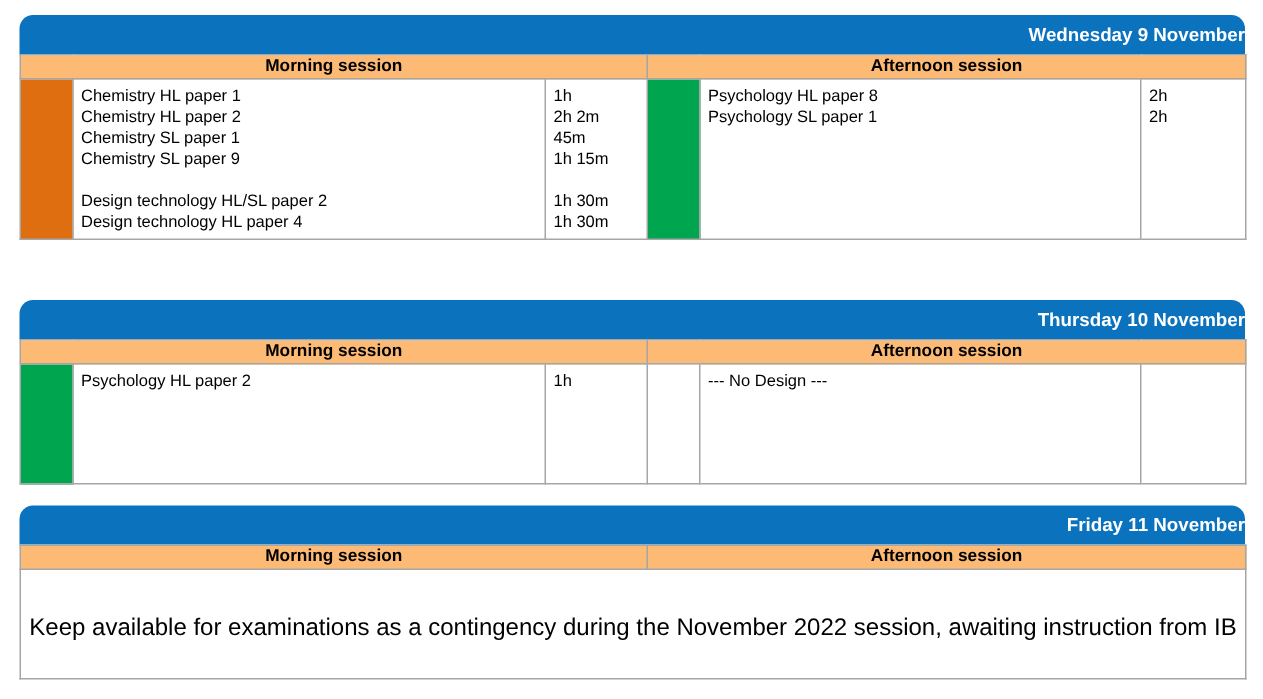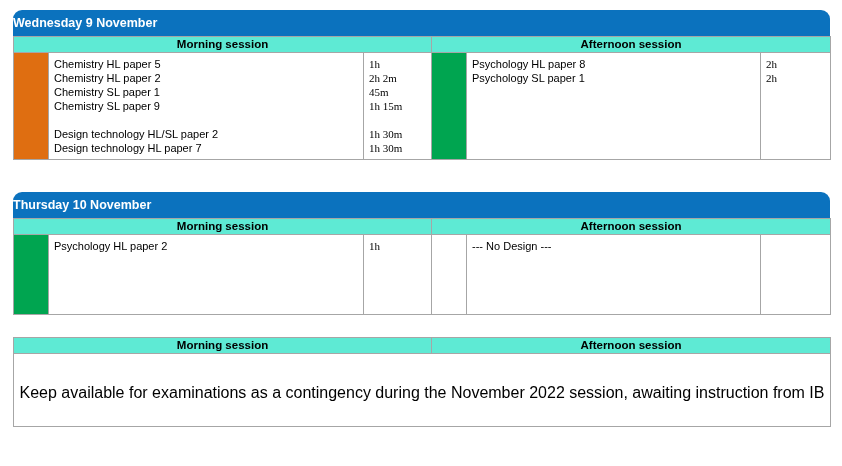--- a/index.html
+++ b/index.html
@@ -24,21 +24,21 @@
   .day-block {
     position: absolute;
     left: 13px;
     width: 817px;
     box-sizing: border-box;
   }
 
   .day-header {
     height: 26px;
     line-height: 26px;
-    text-align: left;
+    text-align: right;
     color: #ffffff;
     font-weight: bold;
     font-size: 12.5px;
     border-radius: 9px 9px 0 0;
     background: #0b72be;
     box-sizing: border-box;
   }
 
   table.day-table {
     width: 817px;
@@ -53,38 +53,37 @@
     vertical-align: top;
     box-sizing: border-box;
   }
 
   .session-label {
     height: 16px;
     line-height: 15px;
     text-align: center;
     font-weight: bold;
     font-size: 11.5px;
-    background: #5eead4;
+    background: #fdba74;
   }
 
   .colour-cell {
     padding: 0 !important;
     width: 35px;
   }
   .colour-cell.orange { background: #df6e11; }
   .colour-cell.green  { background: #00a550; }
   .colour-cell.blank  { background: #ffffff; }
 
   .subject-cell {
     padding: 4px 0 4px 5px !important;
   }
   .duration-cell {
     padding: 4px 0 4px 5px !important;
     width: 68px;
-    font-family: Liberation Serif, serif;
   }
 
   .line {
     height: 14px;
     line-height: 14px;
     white-space: nowrap;
     font-size: 11px;
   }
   .line.spacer {
     height: 14px;
@@ -119,27 +118,27 @@
         <col style="width:70px">
       </colgroup>
       <tbody>
           <tr>
         <td class="session-label" colspan="3">Morning session</td>
         <td class="session-label" colspan="3">Afternoon session</td>
       </tr>
       <tr>
         <td class="colour-cell orange"></td>
         <td class="subject-cell">
-          <div class="line">Chemistry HL paper 5</div>
+          <div class="line">Chemistry HL paper 1</div>
           <div class="line">Chemistry HL paper 2</div>
           <div class="line">Chemistry SL paper 1</div>
           <div class="line">Chemistry SL paper 9</div>
           <div class="line spacer"></div>
           <div class="line">Design technology HL/SL paper 2</div>
-          <div class="line">Design technology HL paper 7</div>
+          <div class="line">Design technology HL paper 4</div>
         </td>
         <td class="duration-cell">
           <div class="line">1h</div>
           <div class="line">2h 2m</div>
           <div class="line">45m</div>
           <div class="line">1h 15m</div>
           <div class="line spacer"></div>
           <div class="line">1h 30m</div>
           <div class="line">1h 30m</div>
         </td>
@@ -150,21 +149,21 @@
         </td>
         <td class="duration-cell">
           <div class="line">2h</div>
           <div class="line">2h</div>
         </td>
       </tr>
     </tbody>
       </table>
   </div>
 
-  <div class="day-block" style="top:192px;">
+  <div class="day-block" style="top:200px;">
     <div class="day-header">Thursday 10 November</div>
     <table class="day-table">
       <colgroup>
         <col style="width:35px">
         <col style="width:315px">
         <col style="width:68px">
         <col style="width:35px">
         <col style="width:294px">
         <col style="width:70px">
       </colgroup>
@@ -187,20 +186,21 @@
         </td>
         <td class="duration-cell">
           <div class="line"></div>
         </td>
       </tr>
     </tbody>
       </table>
   </div>
 
   <div class="day-block" style="top:337px;">
+    <div class="day-header">Friday 11 November</div>
     <table class="day-table">
       <colgroup>
         <col style="width:418px">
         <col style="width:399px">
       </colgroup>
       <tbody>
           <tr>
         <td class="session-label">Morning session</td>
         <td class="session-label">Afternoon session</td>
       </tr>

